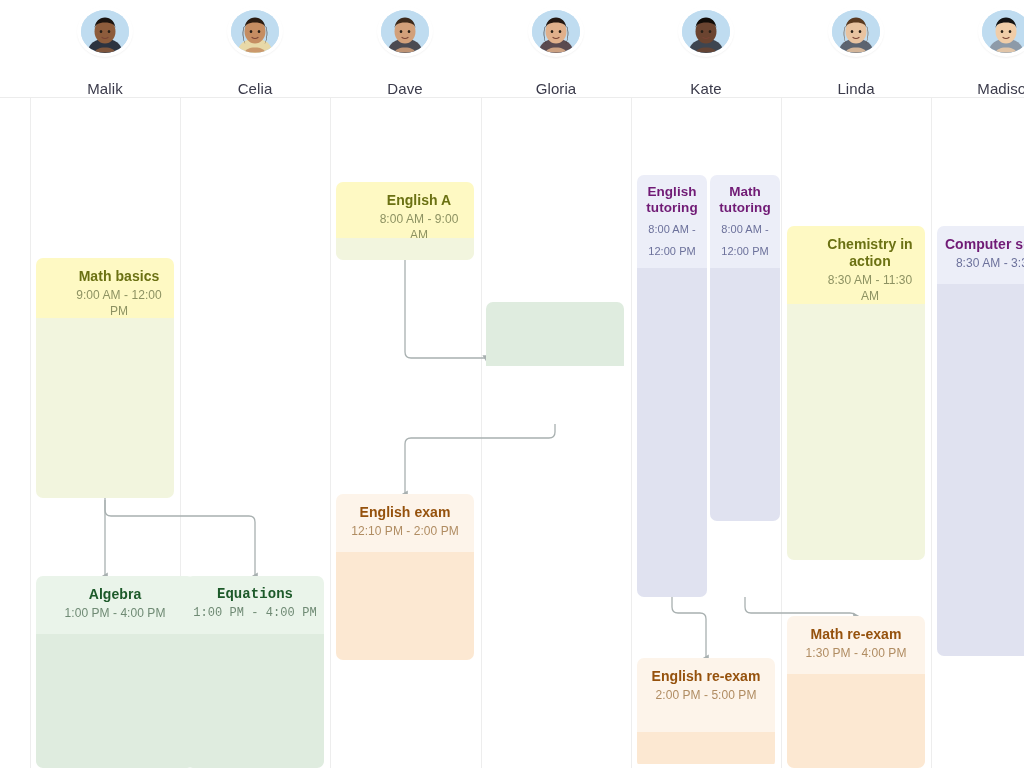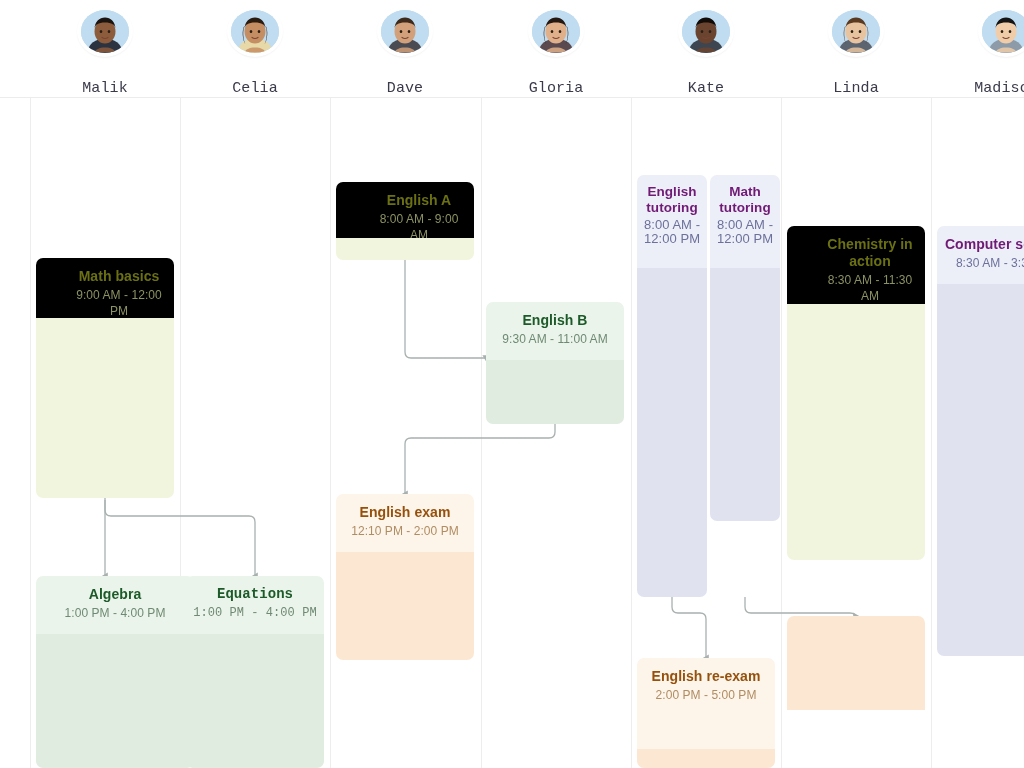--- a/index.html
+++ b/index.html
@@ -36,21 +36,21 @@
   .avatar {
     position: absolute; inset: 2px;
     border-radius: 50%;
     background: #bfdcf0;
     overflow: hidden;
   }
   .avatar svg { display: block; width: 100%; height: 100%; }
   .res-name {
     margin-top: 25px;
     font-size: 15px; color: #3a3a4a;
-    letter-spacing: .1px; white-space: nowrap; font-family: Liberation Mono, monospace;
+    letter-spacing: .1px; white-space: nowrap;
   }
 
   
   .grid-body {
     position: absolute; left: 0; top: 98px;
     width: 1024px; height: 670px;
     background: #ffffff;
     overflow: hidden;
   }
   .col-divider {
@@ -80,21 +80,21 @@
     white-space: normal;
   }
   .ev .ev-time {
     font-size: 12px; font-weight: 400;
     line-height: 16px; margin-top: 2px;
     letter-spacing: .05px;
   }
   .ev .ev-body { width: 100%; }
 
   
-  .pal-yellow .ev-head { background: #000000; padding-left: 34px; }
+  .pal-yellow .ev-head { background: #fef9c3; padding-left: 34px; }
   .pal-yellow .ev-body { background: #f2f5de; }
   .pal-yellow .ev-title { color: #6b7113; }
   .pal-yellow .ev-time  { color: #8d9262; }
 
   .pal-green .ev-head { background: #eaf4ea; }
   .pal-green .ev-body { background: #dfecdf; }
   .pal-green .ev-title { color: #1d5a2a; }
   .pal-green .ev-time  { color: #6f8a74; }
 
   .pal-orange .ev-head { background: #fdf4ea; }
@@ -102,21 +102,21 @@
   .pal-orange .ev-title { color: #95510c; }
   .pal-orange .ev-time  { color: #b08c62; }
 
   .pal-purple .ev-head { background: #eceef8; }
   .pal-purple .ev-body { background: #e0e2f0; }
   .pal-purple .ev-title { color: #701a75; }
   .pal-purple .ev-time  { color: #6c719b; }
 
   .ev.narrow .ev-head { padding: 9px 3px 8px; }
   .ev.narrow .ev-title { font-size: 13.5px; line-height: 16px; }
-  .ev.narrow .ev-time  { font-size: 13px; line-height: 14px; }
+  .ev.narrow .ev-time  { font-size: 11px; line-height: 22px; }
 </style>
 </head>
 <body>
 
 <div id="app">
 
   <div class="res-header" id="res-header">
       <div class="res-cell" style="left: 30px;">
         <div class="avatar-wrap">
           <div class="avatar">
@@ -299,55 +299,55 @@
           <div class="ev-body" style="height: 22px;"></div>
         </div>
         <div class="ev pal-orange" style="left: 336px; top: 396px; width: 138px; height: 166px;">
           <div class="ev-head" style="height: 58px;">
             <div class="ev-title">English exam</div>
             <div class="ev-time">12:10 PM - 2:00 PM</div>
           </div>
           <div class="ev-body" style="height: 108px;"></div>
         </div>
         <div class="ev pal-green" style="left: 486px; top: 204px; width: 138px; height: 122px;">
-          <div class="ev-head" style="height: 58px;">
-            <div class="ev-title">English B</div>
-            <div class="ev-time">9:30 AM - 11:00 AM</div>
-          </div>
           <div class="ev-body" style="height: 64px;"></div>
         </div>
         <div class="ev pal-purple narrow" style="left: 637px; top: 77px; width: 70px; height: 422px;">
           <div class="ev-head" style="height: 93px;">
             <div class="ev-title">English tutoring</div>
             <div class="ev-time">8:00 AM - 12:00 PM</div>
           </div>
           <div class="ev-body" style="height: 329px;"></div>
         </div>
         <div class="ev pal-purple narrow" style="left: 710px; top: 77px; width: 70px; height: 346px;">
           <div class="ev-head" style="height: 93px;">
             <div class="ev-title">Math tutoring</div>
             <div class="ev-time">8:00 AM - 12:00 PM</div>
           </div>
           <div class="ev-body" style="height: 329px;"></div>
         </div>
         <div class="ev pal-orange" style="left: 637px; top: 560px; width: 138px; height: 110px;">
-          <div class="ev-head" style="height: 91px;">
+          <div class="ev-head" style="height: 74px;">
             <div class="ev-title">English re-exam</div>
             <div class="ev-time">2:00 PM - 5:00 PM</div>
           </div>
           <div class="ev-body" style="height: 32px;"></div>
         </div>
         <div class="ev pal-yellow" style="left: 787px; top: 128px; width: 138px; height: 334px;">
           <div class="ev-head" style="height: 78px;">
             <div class="ev-title">Chemistry in action</div>
             <div class="ev-time">8:30 AM - 11:30 AM</div>
           </div>
           <div class="ev-body" style="height: 256px;"></div>
         </div>
         <div class="ev pal-orange" style="left: 787px; top: 518px; width: 138px; height: 152px;">
+          <div class="ev-head" style="height: 58px;">
+            <div class="ev-title">Math re-exam</div>
+            <div class="ev-time">1:30 PM - 4:00 PM</div>
+          </div>
           <div class="ev-body" style="height: 94px;"></div>
         </div>
         <div class="ev pal-purple" style="left: 937px; top: 128px; width: 138px; height: 430px;">
           <div class="ev-head" style="height: 58px;">
             <div class="ev-title">Computer science</div>
             <div class="ev-time">8:30 AM - 3:30 PM</div>
           </div>
           <div class="ev-body" style="height: 372px;"></div>
         </div>
       </div>

